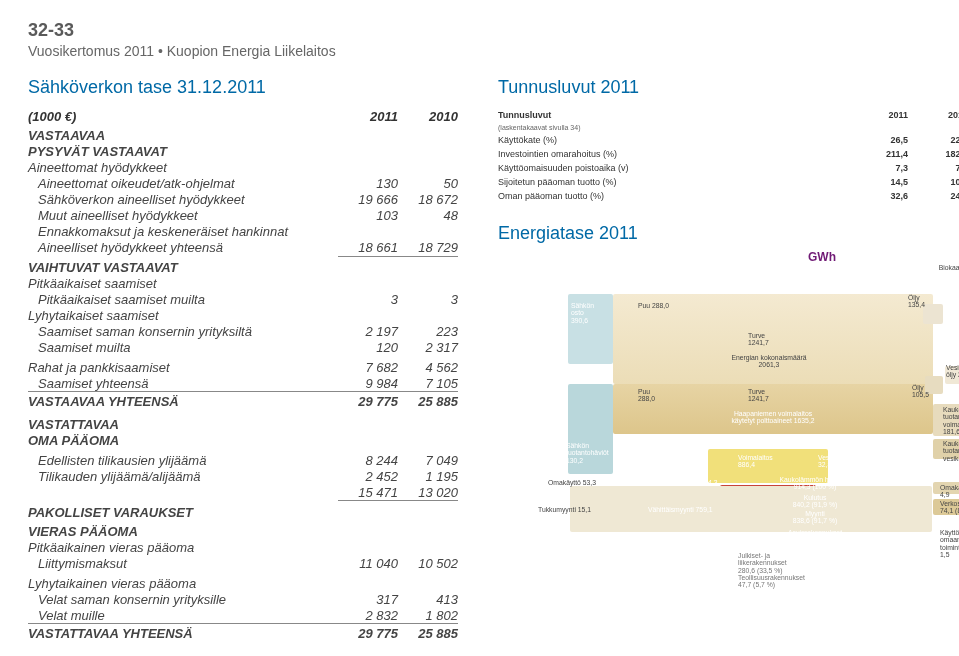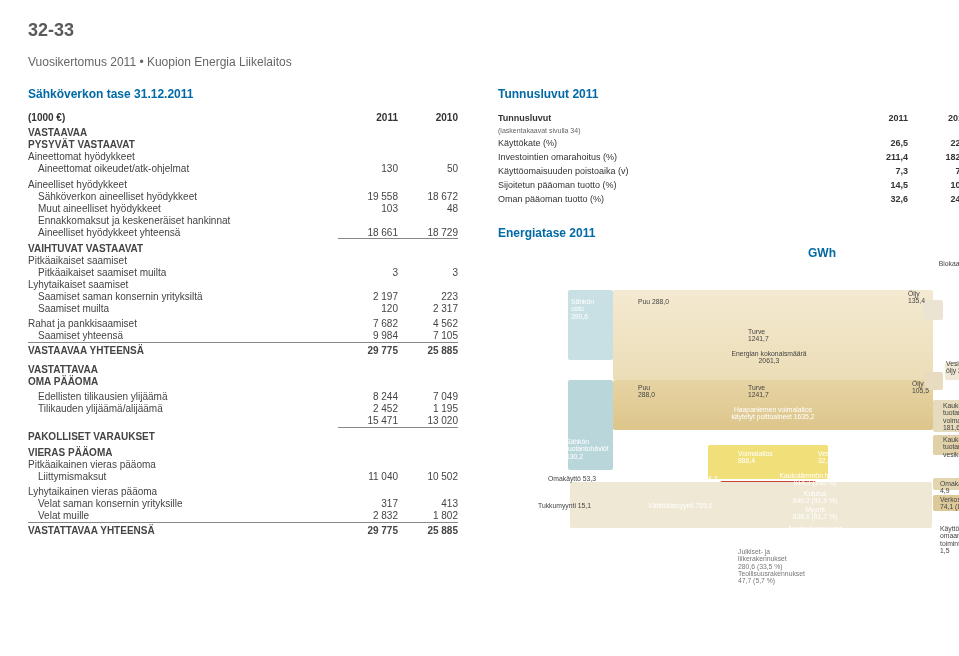--- a/index.html
+++ b/index.html
@@ -13,49 +13,49 @@
   }
   .page {
     background: #fff;
     width: 959px;
     height: 656px;
     padding: 20px 25px 0 28px;
     position: relative;
     box-shadow: 0 1px 4px rgba(0,0,0,.15);
   }
   .pagenum { font-size: 18px; font-weight: bold; color: #5a5a5a; }
-  .pagenum-sub { font-size: 12px; color: #666; margin-top: 14px; }
+  .pagenum-sub { font-size: 14px; color: #666; margin-top: 2px; }
   .cols { display: flex; gap: 40px; margin-top: 18px; }
   .left { flex: 0 0 430px; }
   .right { flex: 1; position: relative; }
-  h2.blue { color: #0069a6; font-size: 12px; font-weight: bold; margin-bottom: 10px; }
+  h2.blue { color: #0069a6; font-size: 18px; font-weight: normal; margin-bottom: 10px; }
 
   
-  table.bs { width: 100%; border-collapse: collapse; font-size: 10px; color: #444; }
+  table.bs { width: 100%; border-collapse: collapse; font-size: 13px; color: #444; font-style: italic; }
   table.bs td { padding: 0.5px 0; vertical-align: top; }
   table.bs td.n { text-align: right; width: 60px; }
   table.bs tr.head td { font-weight: bold; color: #333; }
   table.bs tr.indent td:first-child { padding-left: 10px; }
   table.bs tr.bold td { font-weight: bold; }
   table.bs tr.total td { font-weight: bold; border-top: 0.5px solid #888; padding-top:2px; padding-bottom:4px;}
   table.bs tr.underline td.n { border-bottom: 0.5px solid #888; }
   table.bs tr.sp td { padding-top: 4px; margin-top: 13px; }
 
   
   table.kf { width: 100%; border-collapse: collapse; font-size: 9px; color: #333; margin-top:4px;}
   table.kf td { padding: 2px 0; }
   table.kf td.n { text-align: right; width: 60px; font-weight: bold; }
   table.kf tr.head td { font-weight: bold; }
   .note { font-size: 7px; color: #666; margin: 2px 0 6px 0; }
 
   h2.blue.energy { margin-top: 20px; }
 
   
   .sankey { position: relative; width: 470px; height: 330px; font-size: 6.8px; color:#444; }
-  .sankey .gwh { position:absolute; left:310px; top:-4px; font-size:12px; font-weight:bold; color:#0369a1;}
+  .sankey .gwh { position:absolute; left:310px; top:-4px; font-size:12px; font-weight:bold; color:#701a75;}
   .sankey .band { position:absolute; border-radius:2px; }
   .box-label { position:absolute; line-height:1.1; }
 
   
   .b-inputs { left:115px; top:40px; width:320px; height:90px; background:linear-gradient(#f2e6c9,#e8d7aa); opacity:.85;}
   .b-inner  { left:115px; top:130px; width:320px; height:50px; background:linear-gradient(#e4cf9a,#d9bf7e); opacity:.9;}
   .b-sahko-in  { left:70px; top:40px; width:45px; height:70px; background:#c8e0e4; }
   .b-sahko-out { left:70px; top:130px; width:45px; height:90px; background:#b9d7db; }
   .b-oil-top   { left:425px; top:50px; width:20px; height:20px; background:#ece4d2; }
   .b-oil-mid   { left:427px; top:122px; width:18px; height:18px; background:#e7dcc0; }
@@ -107,28 +107,23 @@
             <tr>
               <td>Aineettomat hyödykkeet</td>
               <td class="n"></td>
               <td class="n"></td>
             </tr>
             <tr class="indent">
               <td>Aineettomat oikeudet/atk-ohjelmat</td>
               <td class="n">130</td>
               <td class="n">50</td>
             </tr>
-            <tr class="sp">
-              <td>Aineelliset hyödykkeet</td>
-              <td class="n"></td>
-              <td class="n"></td>
-            </tr>
             <tr class="indent">
               <td>Sähköverkon aineelliset hyödykkeet</td>
-              <td class="n">19 558</td>
+              <td class="n">19 666</td>
               <td class="n">18 672</td>
             </tr>
             <tr class="indent">
               <td>Muut aineelliset hyödykkeet</td>
               <td class="n">103</td>
               <td class="n">48</td>
             </tr>
             <tr class="indent">
               <td>Ennakkomaksut ja keskeneräiset hankinnat</td>
               <td class="n"></td>

